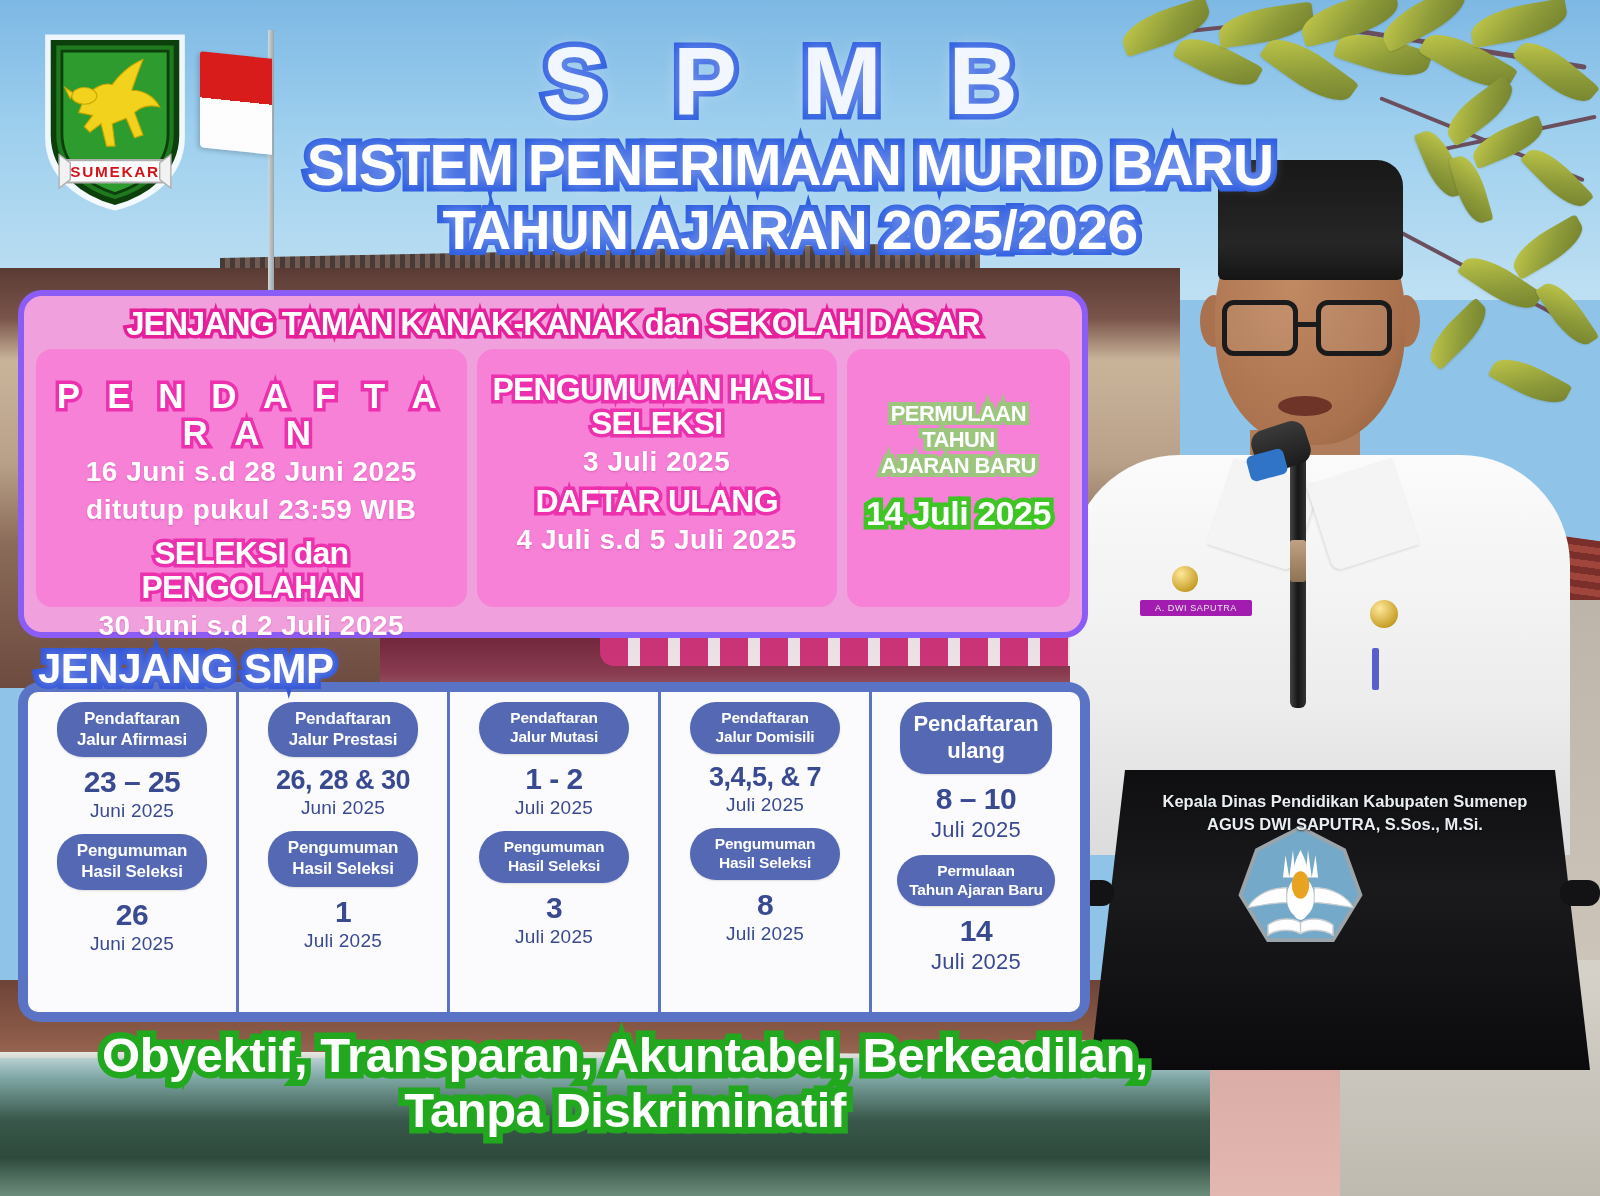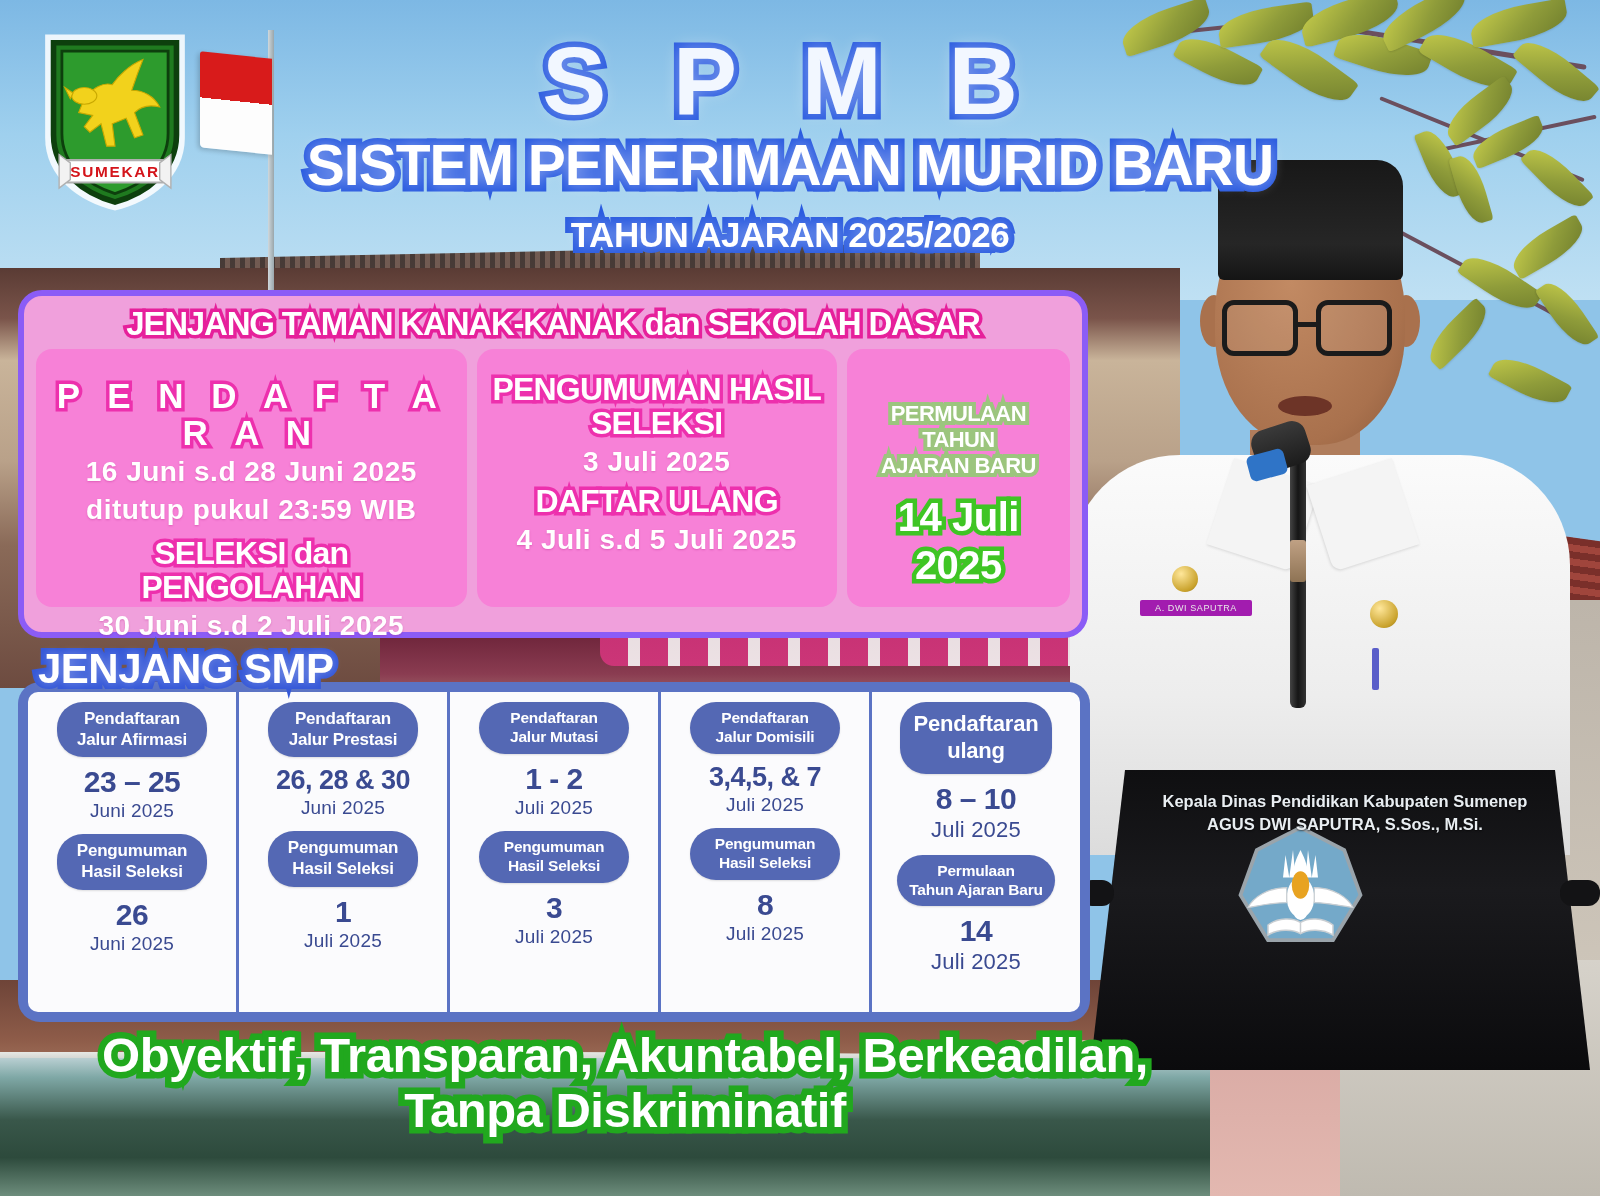--- a/index.html
+++ b/index.html
@@ -203,26 +203,26 @@
     font-weight:700; font-size:57px; letter-spacing:-1px;
     color:#ffffff;
     -webkit-text-stroke: 13px #2a5be0;
     paint-order: stroke fill;
     line-height:1.12;
     margin-top:4px;
     text-shadow: 0 0 14px rgba(255,255,255,.5);
   }
   .t-sub2 {
     font-family:"Liberation Sans", sans-serif;
-    font-weight:700; font-size:35px; letter-spacing:-.5px;
+    font-weight:700; font-size:55px; letter-spacing:-.5px;
     color:#ffffff;
     -webkit-text-stroke: 12px #2a5be0;
     paint-order: stroke fill;
     line-height:1.1;
-    margin-top:18px;
+    margin-top:2px;
     text-shadow: 0 0 14px rgba(255,255,255,.5);
   }
 
   
   .pink-panel {
     position:absolute; left:18px; top:290px; width:1070px; height:348px;
     background:#f0a0dc;
     border:6px solid #8b5cf6;
     border-radius:24px;
     padding:8px 12px 10px 12px;
@@ -274,21 +274,21 @@
     font-family:"Liberation Sans", sans-serif;
     font-weight:700; font-size:22px; letter-spacing:-.6px;
     color:#ffffff;
     -webkit-text-stroke: 8px #9cc57e;
     paint-order: stroke fill;
     text-align:center; line-height:1.18;
     margin-top:32px;
   }
   .green-date {
     font-family:"Liberation Sans", sans-serif;
-    font-weight:700; font-size:40px; letter-spacing:-.5px;
+    font-weight:700; font-size:34px; letter-spacing:-.5px;
     color:#ffffff;
     -webkit-text-stroke: 9px #3fc524;
     paint-order: stroke fill;
     text-align:center; line-height:1.2;
     margin-top:14px;
   }
 
   
   .smp-label {
     position:absolute; left:38px; top:645px; z-index:6;

